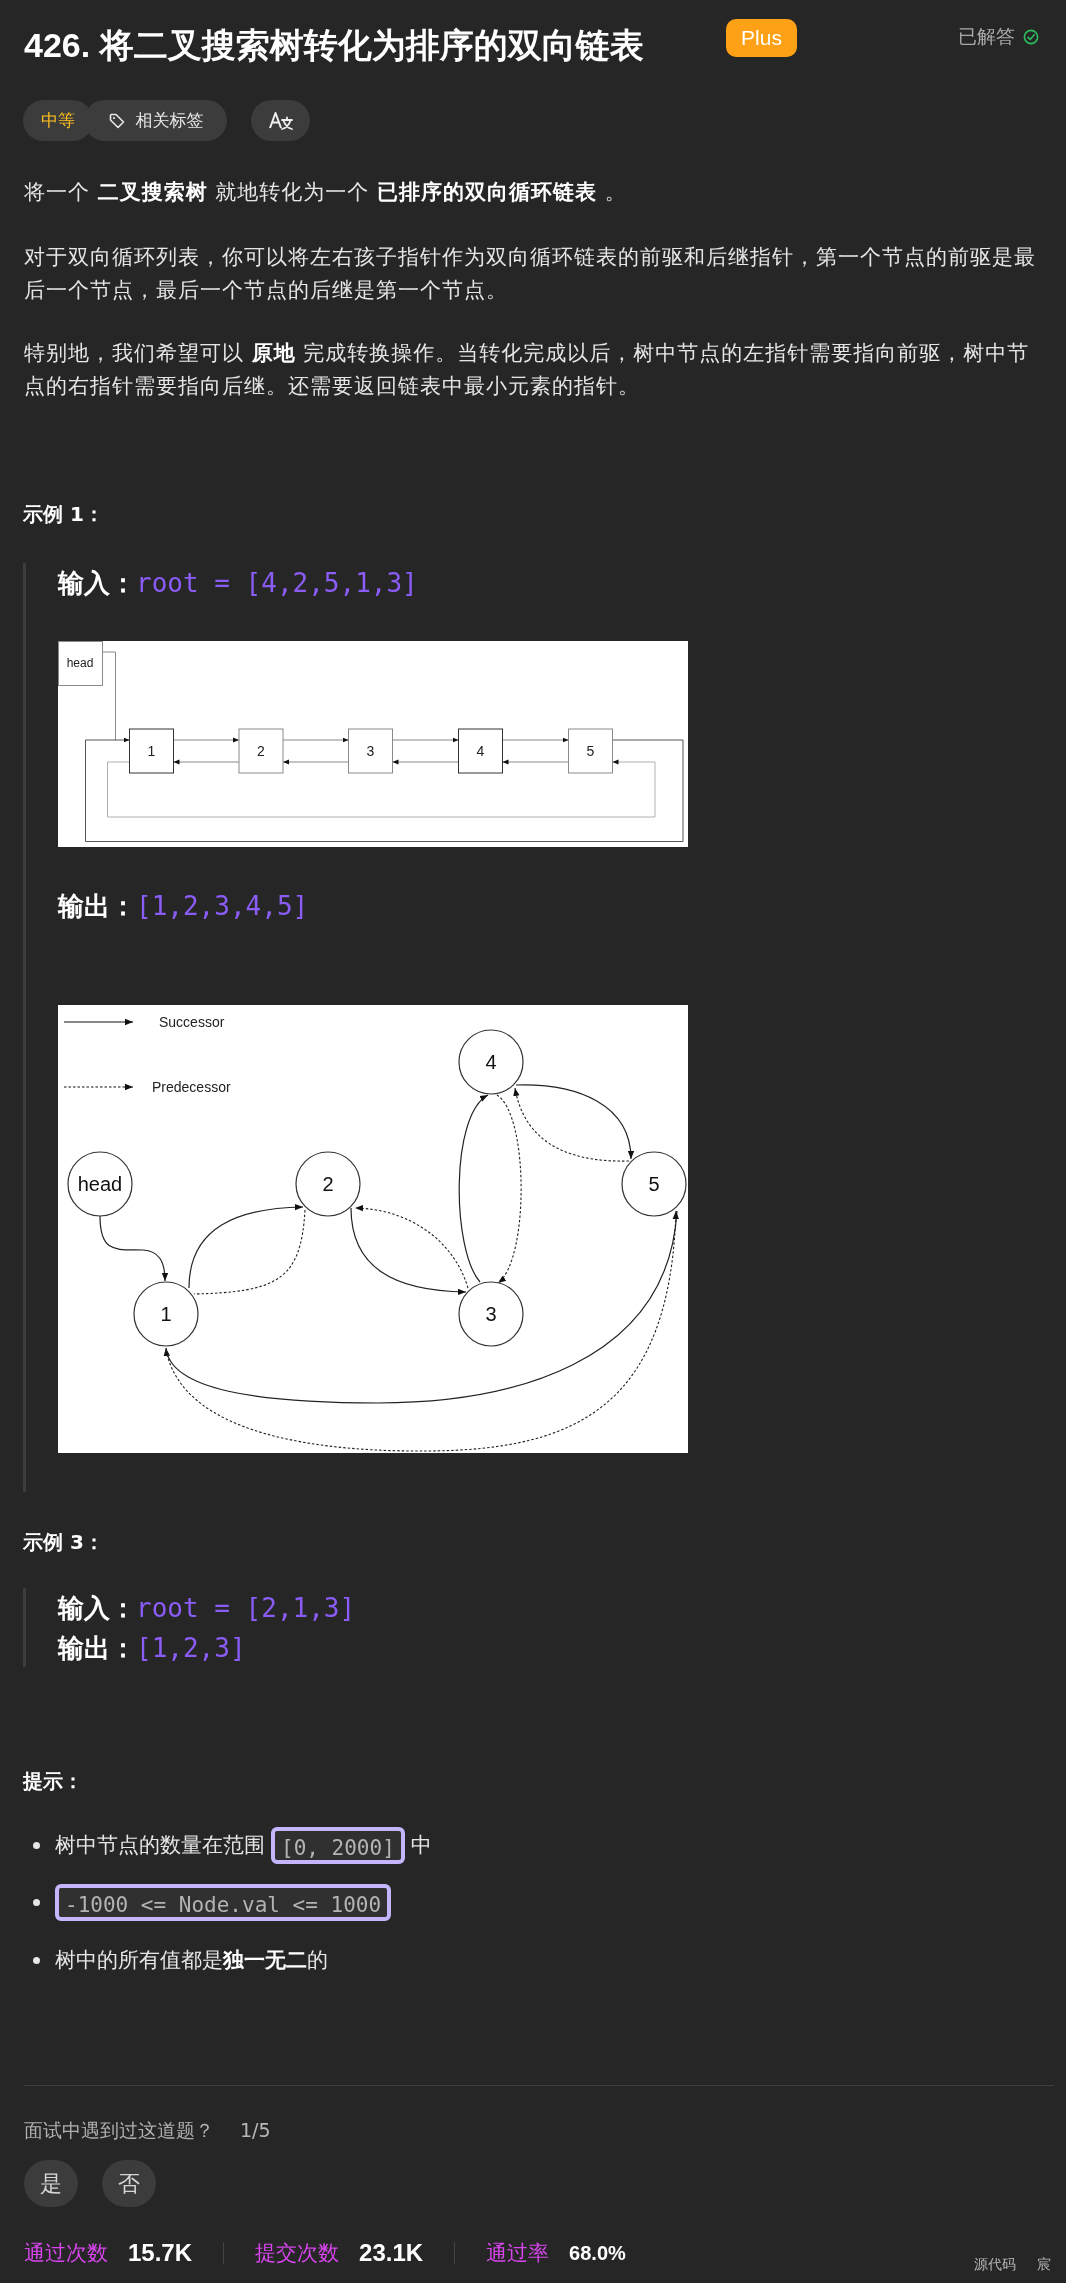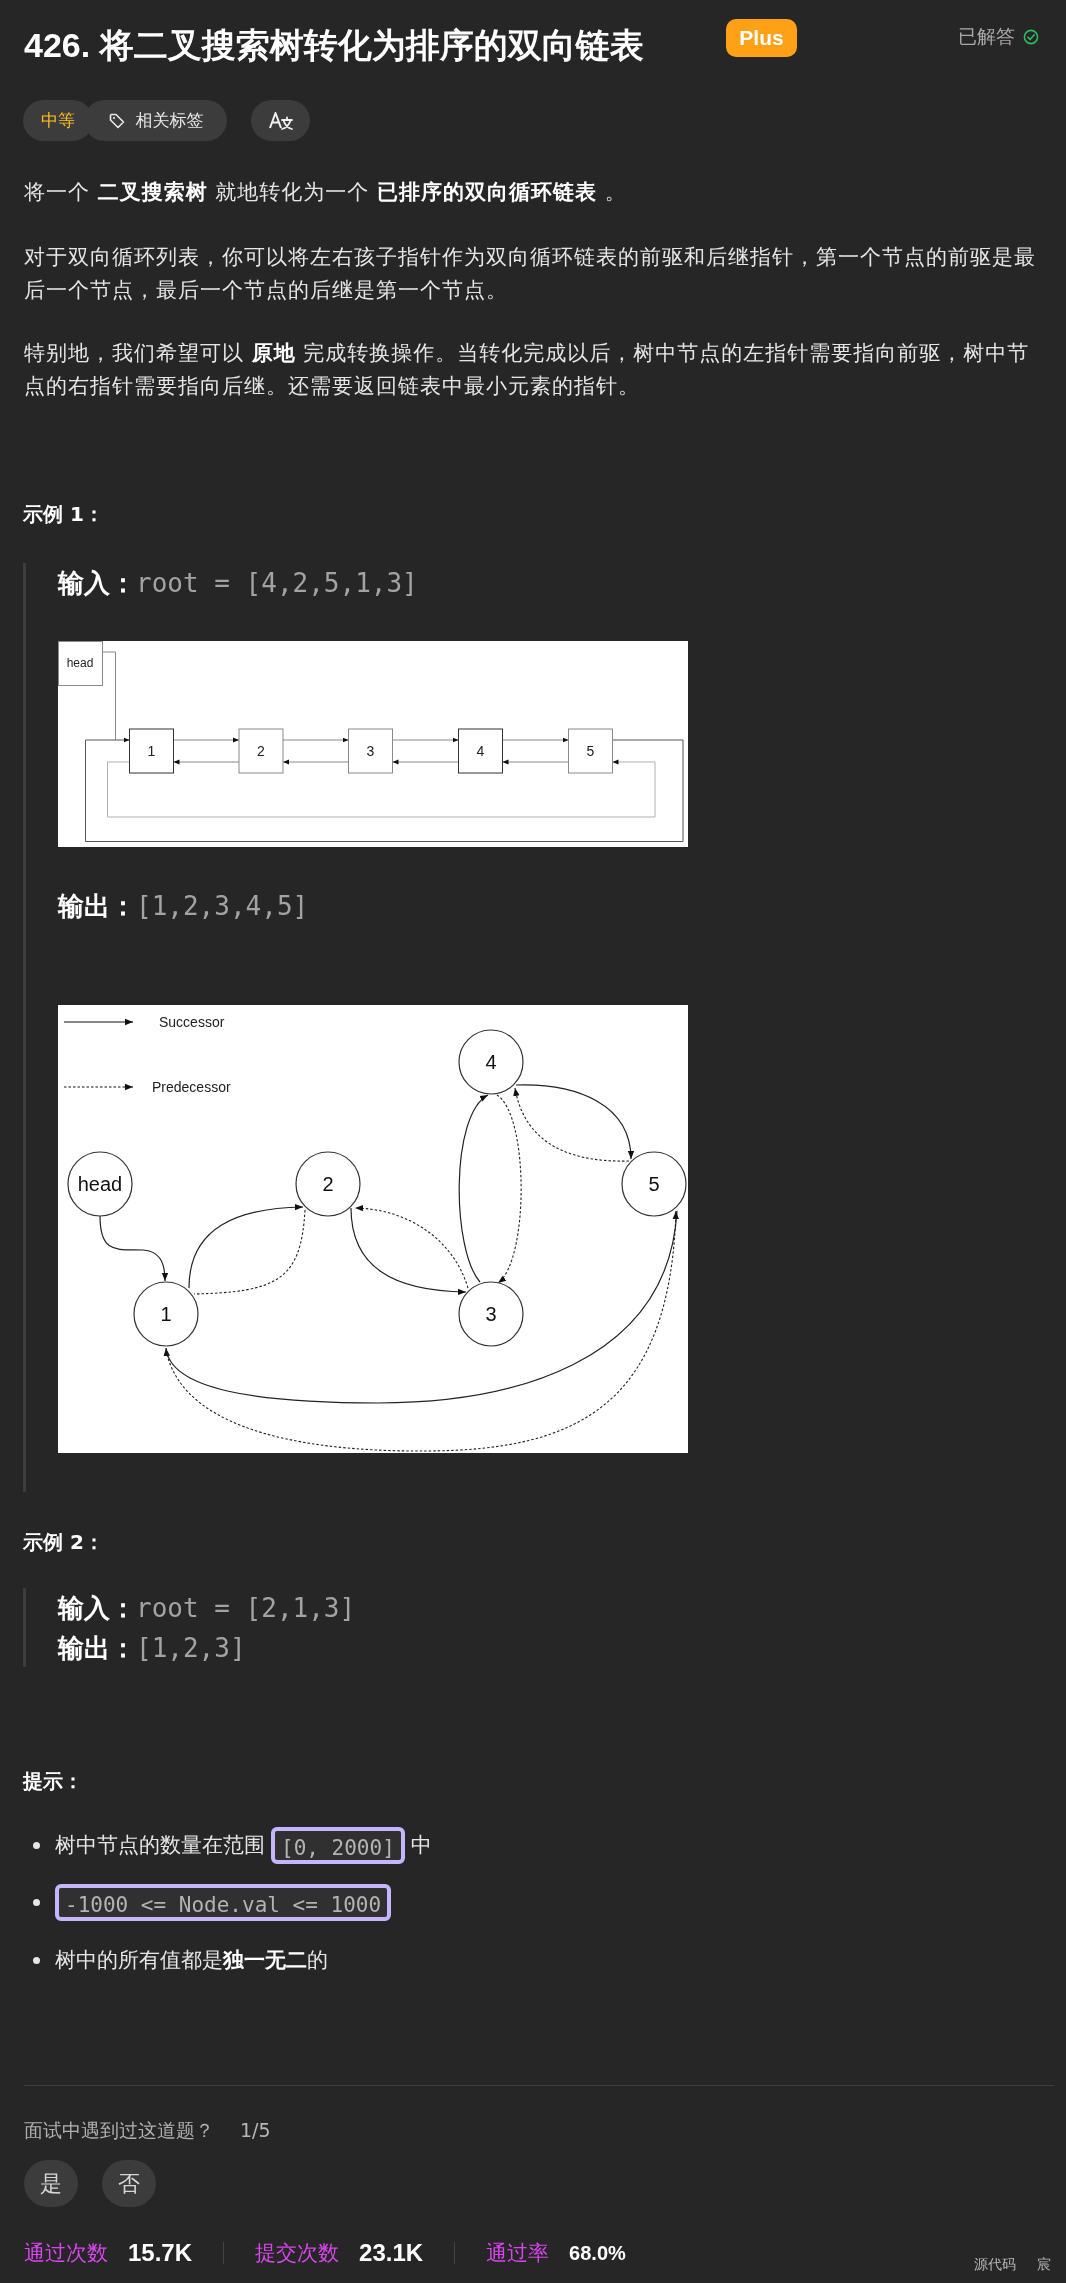--- a/index.html
+++ b/index.html
@@ -7,40 +7,40 @@
     --text:#e6e6e6; --muted:#a6a6a6; --pill:#3c3c3c; --line:#3d3d3d;
   }
   *{box-sizing:border-box;margin:0;padding:0;}
   html,body{width:1066px;height:2283px;background:var(--bg);overflow:hidden;}
   body{font-family:"DejaVu Sans","Liberation Sans",sans-serif;color:var(--text);}
   #page{position:relative;width:1066px;height:2283px;}
   .abs{position:absolute;}
 
   
   .title{left:24px;top:22px;height:46px;line-height:46px;font-size:34px;font-weight:700;color:#fff;white-space:nowrap;font-family:"Liberation Sans","DejaVu Sans",sans-serif;}
-  .plus{left:726px;top:19px;width:71px;height:38px;border-radius:10px;background:var(--plus);color:#fff;font-size:21px;line-height:38px;text-align:center;font-family:"Liberation Sans",sans-serif;font-weight:700;}
+  .plus{left:726px;top:19px;width:71px;height:38px;border-radius:10px;background:var(--plus);color:#fff;font-size:21px;line-height:38px;text-align:center;font-family:"Liberation Sans",sans-serif;font-weight:400;}
   .solved{left:958px;top:24px;height:26px;display:flex;align-items:center;gap:8px;font-size:19px;color:#a8a8a8;}
   .solved svg{width:16px;height:16px;display:block;}
 
   
   .pill{top:100px;height:41px;border-radius:21px;background:var(--pill);display:flex;align-items:center;justify-content:center;font-size:17px;color:#e8e8e8;}
   .pill.diff{left:23px;width:70px;color:var(--medium);}
   .pill.tags{left:84px;width:143px;gap:10px;}
   .pill.trans{left:251px;width:59px;}
   .pill svg{display:block;}
 
   
   .para{left:24px;width:1022px;font-size:21px;line-height:32.5px;letter-spacing:1px;color:var(--text);}
   .para b{color:#fff;font-weight:700;}
   .h-ex{left:23px;font-size:20px;font-weight:700;color:#fff;line-height:32px;height:32px;}
 
   .bq-border{left:23px;width:3px;background:var(--line);}
   .ex-line{left:58px;height:40px;line-height:40px;white-space:nowrap;font-size:26px;}
   .ex-label{font-weight:700;color:#fff;}
-  .ex-val{font-family:"DejaVu Sans Mono","Liberation Mono",monospace;color:#a3a3a3;font-size:26px;}
+  .ex-val{font-family:"DejaVu Sans Mono","Liberation Mono",monospace;color:#8b5cf6;font-size:26px;}
   .ex-expl{color:#a3a3a3;font-size:26px;}
 
   .fig{position:absolute;left:58px;background:#fff;display:block;}
   .fig text{font-family:"Liberation Sans","DejaVu Sans",sans-serif;}
 
   
   .hint{left:24px;height:40px;line-height:40px;font-size:21px;white-space:nowrap;display:flex;align-items:center;}
   .dot{width:7px;height:7px;border-radius:50%;background:#e6e6e6;margin-left:9px;margin-right:15px;flex:none;}
   .code{font-family:"DejaVu Sans Mono","Liberation Mono",monospace;font-size:21px;color:#b3b3b3;background:#303030;border:4px solid #c4b5fd;border-radius:6px;height:37px;line-height:35px;padding:0 6px;display:inline-block;}
   .hint b{font-weight:700;color:#fff;}
@@ -176,21 +176,21 @@
     <circle cx="270" cy="179" r="32" fill="#fff" stroke="#333" stroke-width="1.2"></circle>
     <text x="270" y="186" font-size="20" text-anchor="middle" fill="#111">2</text>
     <circle cx="433" cy="309" r="32" fill="#fff" stroke="#333" stroke-width="1.2"></circle>
     <text x="433" y="316" font-size="20" text-anchor="middle" fill="#111">3</text>
     <circle cx="433" cy="57" r="32" fill="#fff" stroke="#333" stroke-width="1.2"></circle>
     <text x="433" y="64" font-size="20" text-anchor="middle" fill="#111">4</text>
     <circle cx="596" cy="179" r="32" fill="#fff" stroke="#333" stroke-width="1.2"></circle>
     <text x="596" y="186" font-size="20" text-anchor="middle" fill="#111">5</text>
   </svg>
 
-  <div class="abs h-ex" style="top:1526px">示例 2：</div>
+  <div class="abs h-ex" style="top:1526px">示例 3：</div>
   <div class="abs bq-border" style="top:1588px;height:79px"></div>
   <div class="abs ex-line" style="top:1588px"><span class="ex-label">输入：</span><span class="ex-val">root = [2,1,3]</span></div>
   <div class="abs ex-line" style="top:1628px"><span class="ex-label">输出：</span><span class="ex-val">[1,2,3]</span></div>
 
   <div class="abs h-ex" style="top:1765px">提示：</div>
   <div class="abs hint" style="top:1825px">
     <span class="dot"></span>
     <span>树中节点的数量在范围</span>
       <span class="gap"></span>
     <code class="code">[0, 2000]</code>

